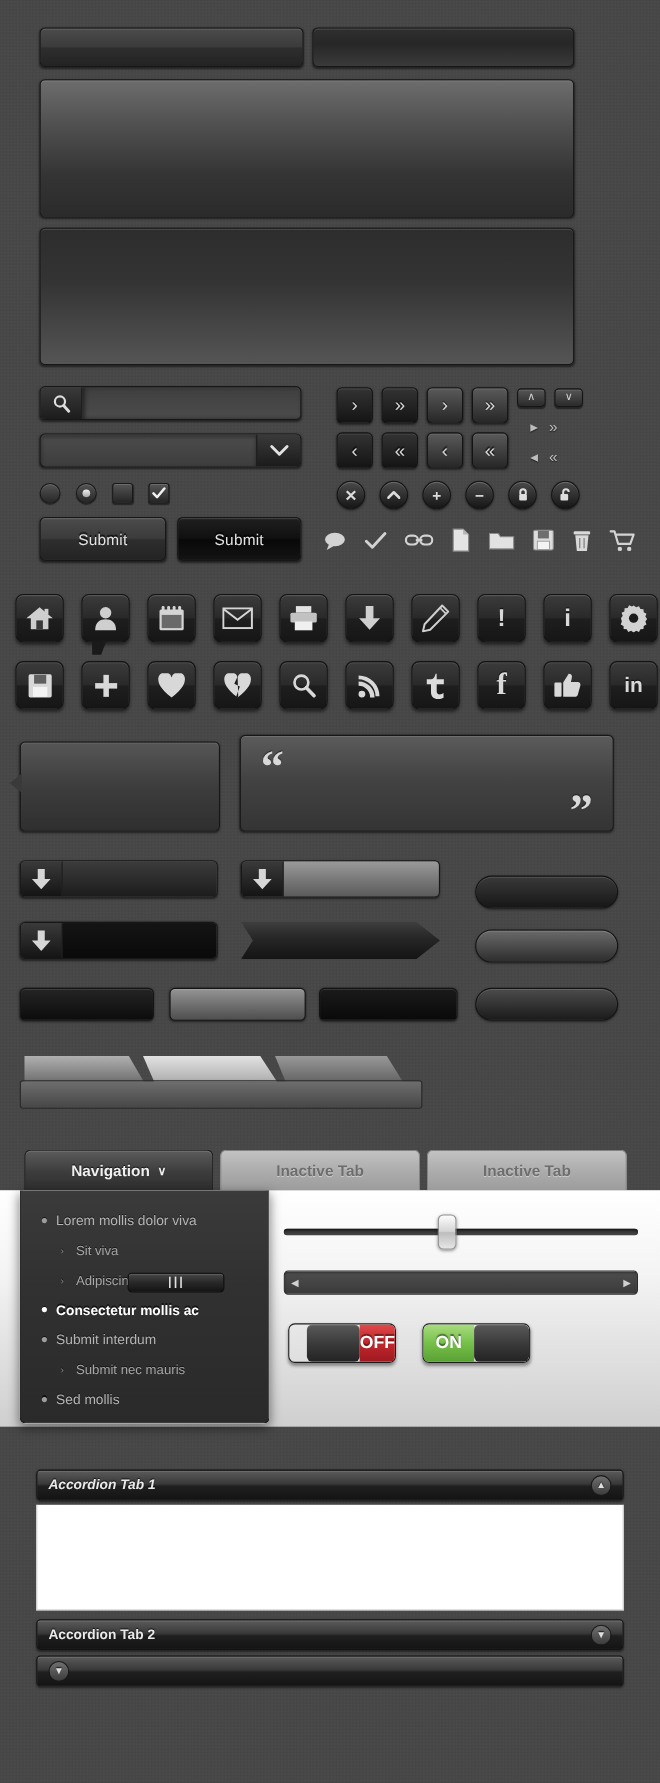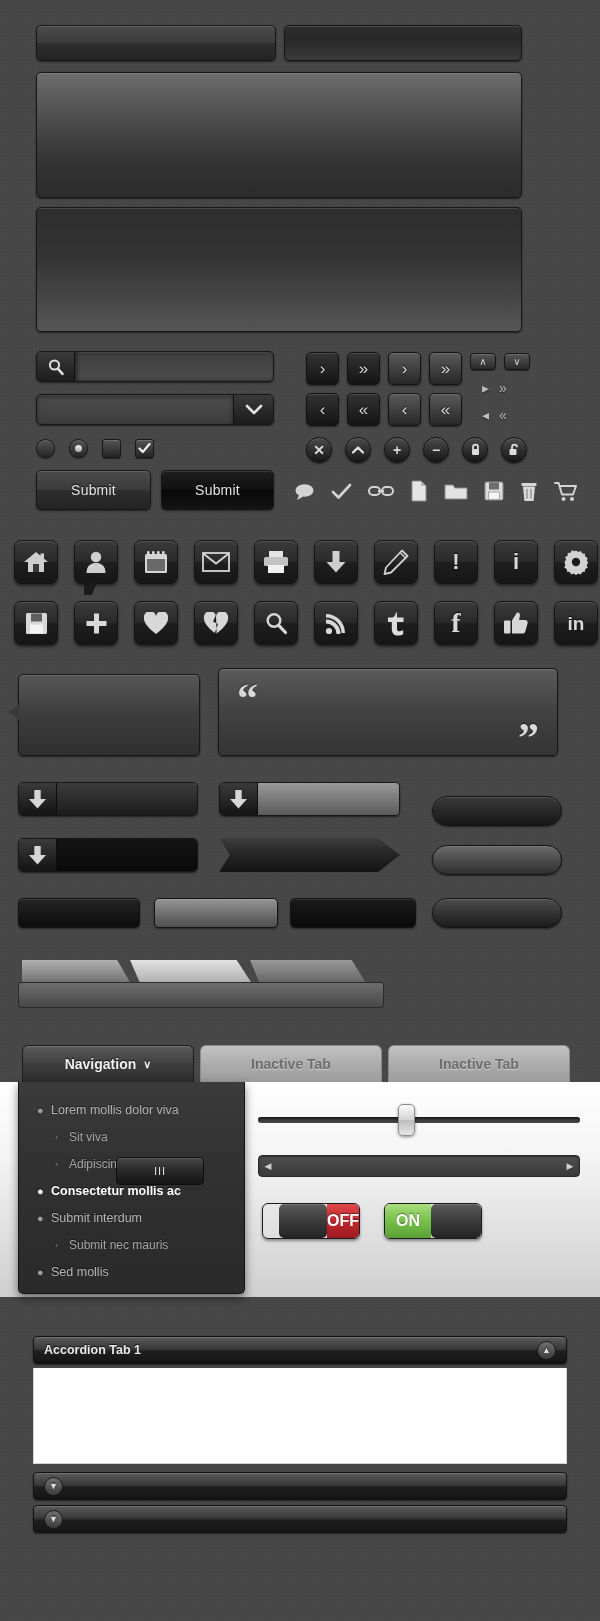--- a/index.html
+++ b/index.html
@@ -217,24 +217,24 @@
                  background:linear-gradient(to bottom,#fdfdfd 0%,#d4d4d4 48%,#bdbdbd 52%,#e6e6e6 100%);
                  border:1px solid #8d8d8d; box-shadow:0 1px 3px rgba(0,0,0,.45); }
 
   
   #sbar { left:258px; top:1155px; width:322px; height:22px; border-radius:4px;
           background:linear-gradient(to bottom,#4e4e4e,#3a3a3a);
           border:1px solid #2a2a2a; box-shadow:inset 0 1px 2px rgba(0,0,0,.4);
           display:flex; align-items:center; }
   .sb-arrow { width:18px; display:flex; align-items:center; justify-content:center;
               color:#d0d0d0; font-size:9px; }
-  #sb-thumb { position:absolute; left:116px; top:1157px; width:88px; height:28px; border-radius:4px;
+  #sb-thumb { position:absolute; left:116px; top:1157px; width:88px; height:18px; border-radius:4px;
               background:linear-gradient(to bottom,#484848 0%,#2a2a2a 45%,#141414 100%);
               border:1px solid #0e0e0e; display:flex; align-items:center; justify-content:center;
-              color:#e0e0e0; font-size:11px; letter-spacing:1px;
+              color:#e0e0e0; font-size:15px; letter-spacing:1px;
               box-shadow:inset 0 1px 0 rgba(255,255,255,.12); }
 
   
   .toggle { height:36px; width:98px; border-radius:6px; overflow:hidden; display:flex;
             border:1px solid #1c1c1c; box-shadow:0 2px 3px rgba(0,0,0,.4); }
   .tg-knob { width:50px; background:linear-gradient(to bottom,#5a5a5a 0%,#3b3b3b 50%,#232323 100%);
              border-radius:5px; box-shadow:inset 0 1px 0 rgba(255,255,255,.16); }
   .tg-lab { flex:1; display:flex; align-items:center; justify-content:center;
             font-size:16px; font-weight:bold; color:#fff; text-shadow:0 -1px 1px rgba(0,0,0,.45); }
   #toggle-off { left:262px; top:1203px;padding-left:16px; }
@@ -248,21 +248,21 @@
               background:linear-gradient(to bottom,#5b5b5b 0%,#3a3a3a 45%,#1f1f1f 55%,#141414 100%);
               border:1px solid #121212;
               box-shadow:inset 0 1px 0 rgba(255,255,255,.14),0 1px 2px rgba(0,0,0,.5);
               color:#eaeaea; font-size:12.5px; font-weight:bold;
               text-shadow:0 -1px 1px rgba(0,0,0,.8); }
   .acc-head .ttl { flex:1; }
   .acc-chev { width:19px; height:19px; border-radius:50%;
               background:linear-gradient(to bottom,#6f6f6f,#3c3c3c);
               border:1px solid #1a1a1a; color:#e0e0e0; font-size:9px;
               display:flex; align-items:center; justify-content:center; }
-  #acc1 { top:1336px; }
+  #acc1 { top:1336px;font-style:italic; }
   #acc-body { left:33px; top:1368px; width:534px; height:96px; background:#ffffff;
               border:1px solid #d2d2d2; border-top:0; }
   #acc2 { top:1472px; }
   #acc3 { top:1505px; }
 </style>
 </head>
 <body>
 
 <div class="abs bev g-dk" id="hdr-a"></div>
 <div class="abs bev" id="hdr-b"></div>
@@ -671,17 +671,18 @@
   <div class="tg-lab">ON</div>
   <div class="tg-knob"></div>
 </div>
 
 <div class="abs acc-head" id="acc1">
   <span class="ttl">Accordion Tab 1</span>
   <span class="acc-chev">▲</span>
 </div>
 <div class="abs" id="acc-body"></div>
 <div class="abs acc-head" id="acc2">
+  <span class="ttl">Accordion Tab 2</span>
   <span class="acc-chev">▼</span>
 </div>
 <div class="abs acc-head" id="acc3">
   <span class="acc-chev">▼</span>
 </div>
 
 </body></html>

